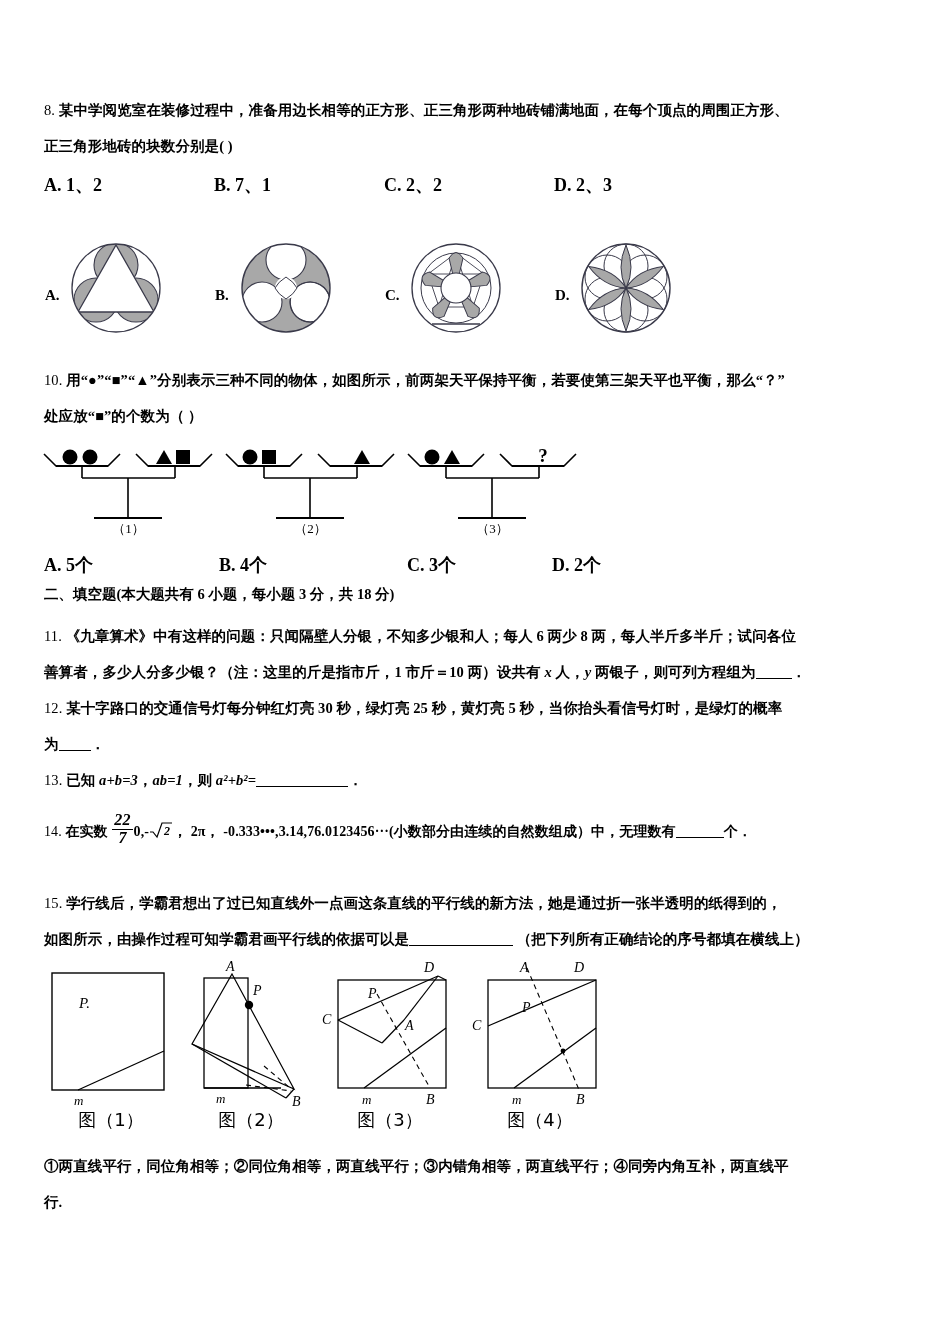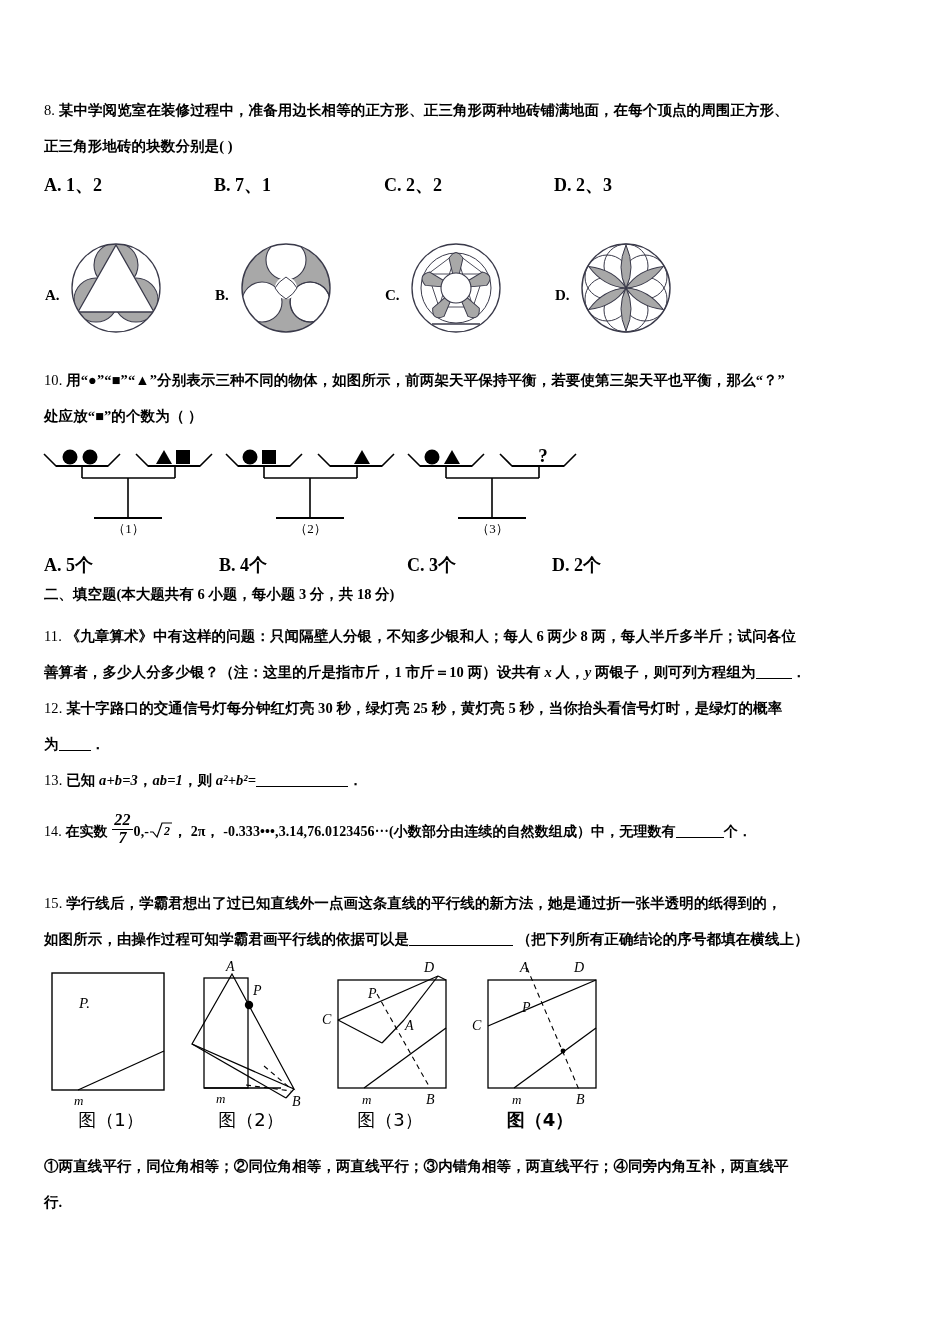--- a/index.html
+++ b/index.html
@@ -406,21 +406,21 @@
       <line x1="57" y1="10" x2="110" y2="134" stroke="#000" stroke-width="1.1" stroke-dasharray="5,4"></line>
       <circle cx="93" cy="93" r="2.4" fill="#000"></circle>
       <text x="50" y="14" font-family="Liberation Serif, serif" font-size="14" font-style="italic" fill="#000">A</text>
       <text x="104" y="14" font-family="Liberation Serif, serif" font-size="14" font-style="italic" fill="#000">D</text>
       <text x="52" y="54" font-family="Liberation Serif, serif" font-size="14" font-style="italic" fill="#000">P</text>
       <text x="2" y="72" font-family="Liberation Serif, serif" font-size="14" font-style="italic" fill="#000">C</text>
       <text x="42" y="146" font-family="Liberation Serif, serif" font-size="13" font-style="italic" fill="#000">m</text>
       <text x="106" y="146" font-family="Liberation Serif, serif" font-size="14" font-style="italic" fill="#000">B</text>
     </svg>
   </div>
-  <div class="figcap" style="left:470px; top:1108px; width:140px;font-weight:bold;">图（4）</div>
+  <div class="figcap" style="left:470px; top:1108px; width:140px;">图（4）</div>
 
   <div class="q" style="left:44px; top:1148px; width:890px;">
     <span>①两直线平行，同位角相等；②同位角相等，两直线平行；③内错角相等，两直线平行；④同旁内角互补，两直线平</span>
   </div>
   <div class="q" style="left:44px; top:1184px; width:890px;">
     <span>行.</span>
   </div>
 
 </div>
 

